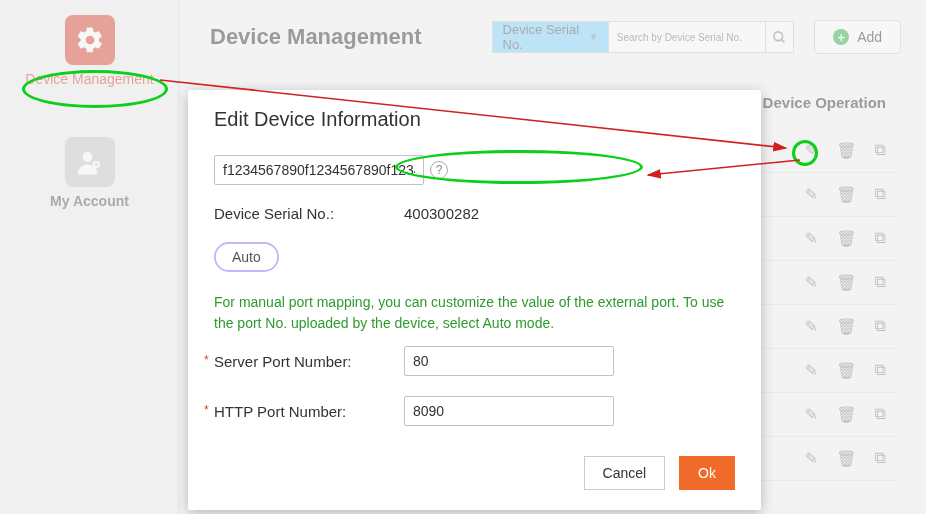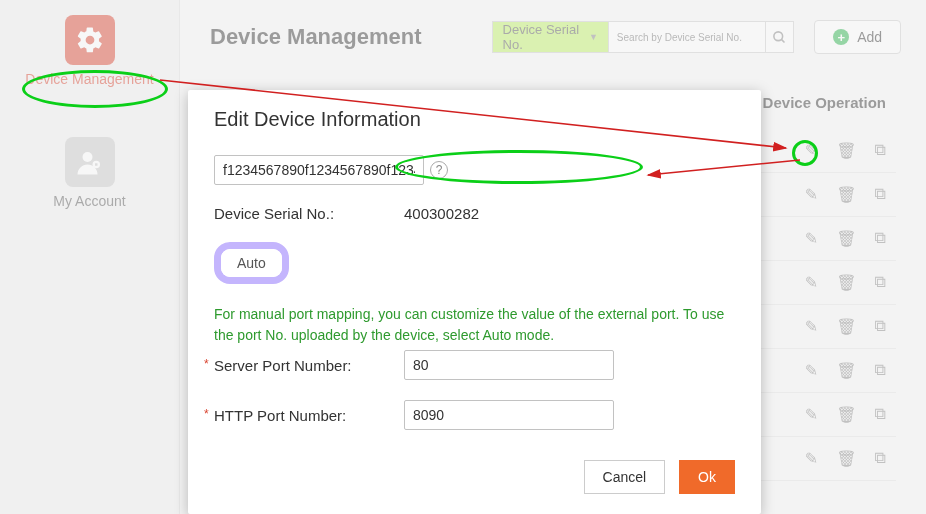--- a/index.html
+++ b/index.html
@@ -12,21 +12,21 @@
   .sidebar-icon.active { background: #d9432f; }
   .sidebar-icon.inactive { background: #c7c7c7; }
   .sidebar-label { font-size: 14px; color: #555; }
   .sidebar-label.active { color: #d9432f; }
 
   
   .main { position: absolute; left: 180px; top: 0; right: 0; height: 514px; padding: 20px 30px; }
   .header { display: flex; align-items: center; gap: 20px; }
   .page-title { font-size: 22px; font-weight: bold; color: #333; flex: 0 0 auto; margin-right: 20px;}
   .search-group { display: flex; align-items: center; margin-left: 30px;}
-  .select-box { height: 32px; border: 1px solid #ccc; background: #bef264; padding: 0 10px; font-size: 13px; color: #555; display:flex; align-items:center; position: relative; }
+  .select-box { height: 32px; border: 1px solid #ccc; background: #7dd3fc; padding: 0 10px; font-size: 13px; color: #555; display:flex; align-items:center; position: relative; }
   .select-box::after { content: "▼"; font-size: 9px; margin-left: 8px; color:#888; }
   .search-input { height: 32px; width: 190px; border: 1px solid #ccc; border-left: none; padding: 0 8px; font-size: 10px; color:#888; }
   .search-btn { height: 32px; width: 34px; border:1px solid #ccc; border-left:none; background:#fff; display:flex; align-items:center; justify-content:center; color:#888; cursor:pointer; }
   .add-btn { margin-left: auto; height: 34px; padding: 0 18px; border:1px solid #ccc; border-radius: 4px; background:#fff; color:#333; font-size:14px; display:flex; align-items:center; gap:8px; cursor:pointer; }
   .add-plus { width:16px; height:16px; border-radius:50%; background:#27b34a; color:#fff; display:flex; align-items:center; justify-content:center; font-size:13px; font-weight:bold; }
 
   .table-area { margin-top: 40px; }
   .col-header { text-align: right; font-weight: bold; font-size: 15px; color:#333; padding-right: 10px; margin-bottom: 18px; }
   .row { display:flex; justify-content:flex-end; gap: 18px; padding: 12px 10px 12px 0; border-bottom: 1px solid #e2e2e2; }
   .row-icon { color:#888; font-size:16px; cursor:pointer; }
@@ -37,26 +37,26 @@
   
   .modal { position:absolute; left:188px; top:90px; width:573px; background:#fff; border-radius:2px; box-shadow:0 3px 14px rgba(0,0,0,0.25); padding: 18px 26px 20px; }
   .modal-title { font-size:20px; color:#333; font-weight:500; margin-bottom: 24px; }
   .form-row { display:flex; align-items:center; margin-bottom: 20px; }
   .form-label { width: 190px; font-size:15px; color:#333; position:relative; }
   .req::before { content:"*"; color:#d9432f; position:absolute; left:-10px; font-size:12px; }
   .form-value { font-size:15px; color:#333; }
   .text-input { width: 210px; height: 30px; border:1px solid #c2c2c2; border-radius:2px; padding:0 8px; font-size:14px; color:#333; }
   .help-circle { width:18px; height:18px; border:1px solid #aaa; border-radius:50%; color:#888; font-size:12px; display:inline-flex; align-items:center; justify-content:center; margin-left:6px; cursor:pointer; }
 
-  .toggle { display:inline-flex; border:7px solid #c4b5fd; border-radius: 16px; overflow:hidden; height:42px; }
+  .toggle { display:inline-flex; border:2px solid #c4b5fd; border-radius: 16px; overflow:hidden; height:30px; }
   .toggle span { padding: 0 16px; display:flex; align-items:center; font-size:14px; cursor:pointer; }
   .toggle .off { background:#fff; color:#555; }
   .toggle .on { background:#9d9d9d; color:#fff; }
 
-  .hint { color:#2e9a2e; font-size:14px; line-height:1.5; margin: 0 0 4px 0; }
+  .hint { color:#2e9a2e; font-size:14px; line-height:1.5; margin: 0 0 12px 0; }
 
   .modal-footer { display:flex; justify-content:flex-end; gap:14px; margin-top: 30px; }
   .btn { height:34px; padding:0 18px; border-radius:0; font-size:14px; cursor:pointer; border:1px solid #ccc; background:#fff; color:#333; }
   .btn.primary { background:#f06a2a; border-color:#f06a2a; color:#fff; }
 
   
   .ellipse { position:absolute; border:3px solid #0bcf18; border-radius:50%; pointer-events:none; }
   .circle-sm { position:absolute; border:3px solid #0bcf18; border-radius:50%; pointer-events:none; }
 
   svg.arrows { position:absolute; inset:0; pointer-events:none; }
@@ -66,21 +66,21 @@
 
 <div class="sidebar">
   <div class="sidebar-item">
     <div class="sidebar-icon active">
       <svg width="30" height="30" viewBox="0 0 24 24" fill="#fff">
           <path d="M19.14,12.94a7,7,0,0,0,.05-.94,7,7,0,0,0-.05-.94l2.11-1.65a.5.5,0,0,0,.12-.64l-2-3.46a.5.5,0,0,0-.61-.22l-2.49,1a7,7,0,0,0-1.63-.94L14.34,2.5A.5.5,0,0,0,13.85,2h-4a.5.5,0,0,0-.49.42L9.06,5.07a7,7,0,0,0-1.63.94l-2.49-1a.5.5,0,0,0-.61.22l-2,3.46a.5.5,0,0,0,.12.64L4.56,11a7,7,0,0,0,0,1.88L2.45,14.53a.5.5,0,0,0-.12.64l2,3.46a.5.5,0,0,0,.61.22l2.49-1a7,7,0,0,0,1.63.94l.3,2.65a.5.5,0,0,0,.49.42h4a.5.5,0,0,0,.49-.42l.3-2.65a7,7,0,0,0,1.63-.94l2.49,1a.5.5,0,0,0,.61-.22l2-3.46a.5.5,0,0,0-.12-.64ZM12,15.5A3.5,3.5,0,1,1,15.5,12,3.5,3.5,0,0,1,12,15.5Z"></path>
         </svg>
     </div>
     <div class="sidebar-label active">Device Management</div>
   </div>
-  <div class="sidebar-item" style="margin-top:50px;">
+  <div class="sidebar-item" style="margin-top:50px;font-weight:bold;">
     <div class="sidebar-icon inactive">
       <svg width="30" height="30" viewBox="0 0 24 24" fill="#fff">
           <circle cx="10" cy="8" r="4"></circle>
           <path d="M2,22c0-4.4,3.6-8,8-8s8,3.6,8,8"></path>
           <circle cx="17" cy="14" r="3" fill="#fff"></circle>
           <rect x="16" y="13" width="2" height="2" fill="#c7c7c7"></rect>
         </svg>
     </div>
     <div class="sidebar-label">My Account</div>
   </div>

